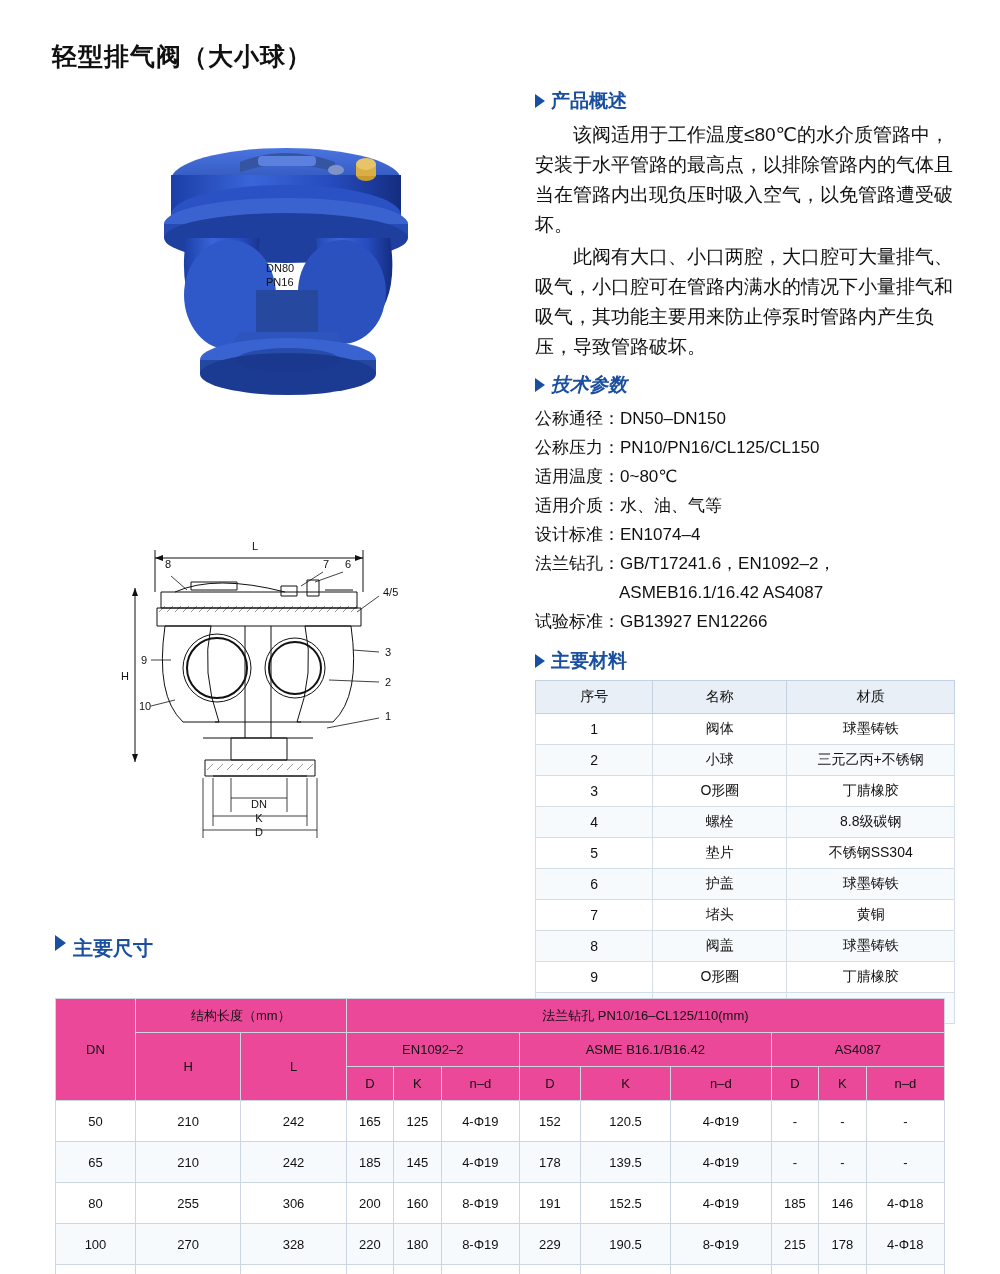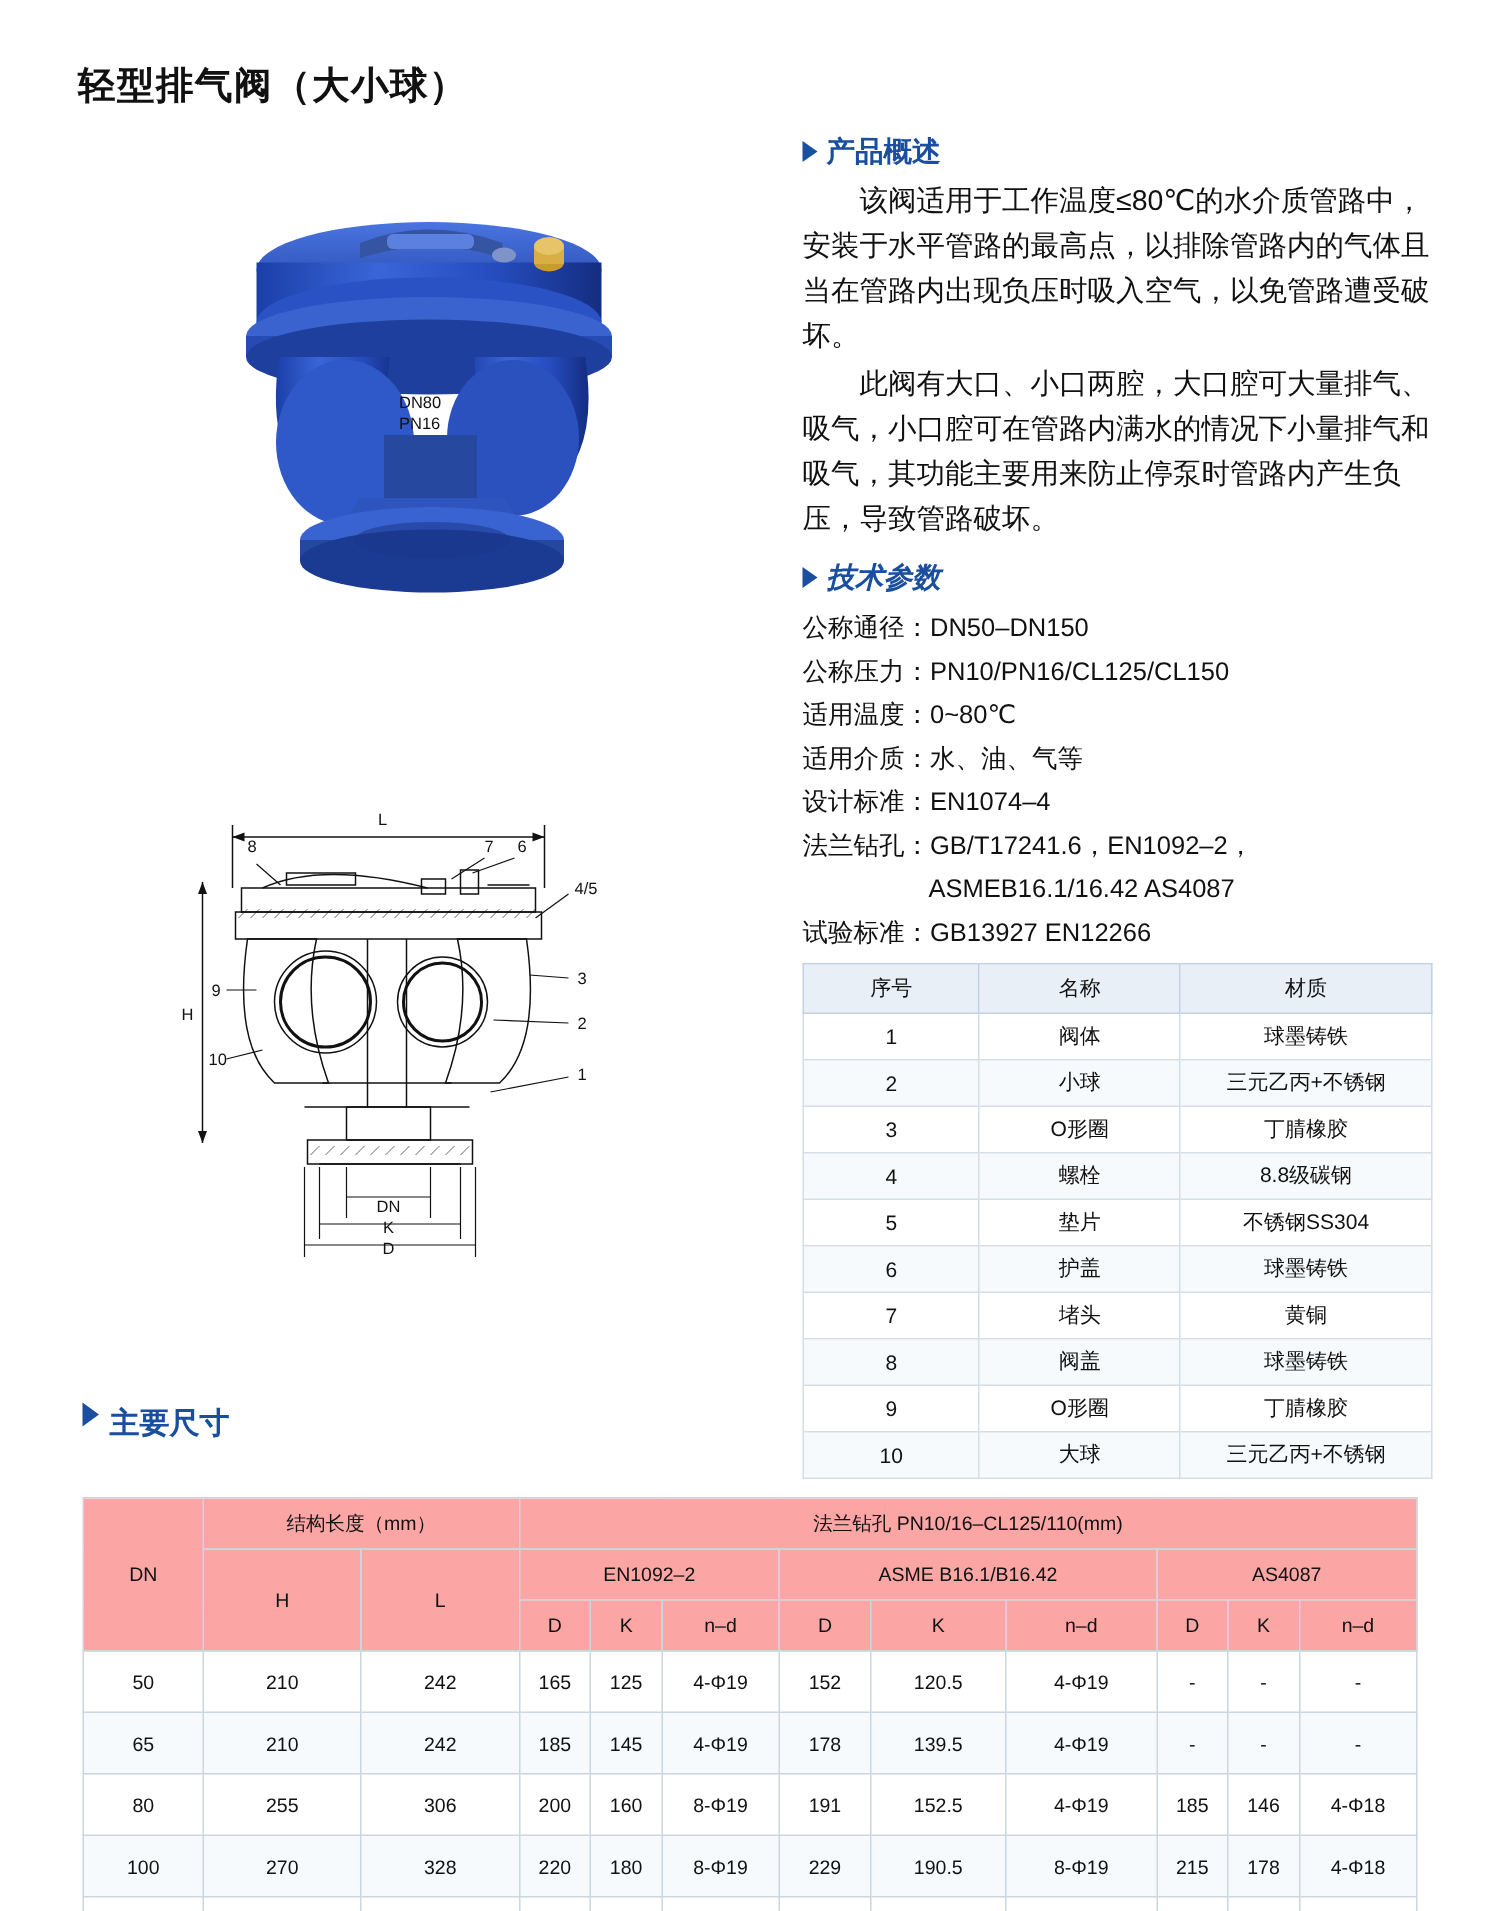--- a/index.html
+++ b/index.html
@@ -114,21 +114,21 @@
     font-size: 13px;
   }
   .dim-table th, .dim-table td {
     border: 1px solid #ccd6e0;
     text-align: center;
     color: #111;
     font-weight: normal;
     padding: 0;
     height: 34px;
   }
-  .dim-table thead th { background: #fca5a5; }
+  .dim-table thead th { background: #ec4899; }
   .dim-table tbody td { height: 41px; }
   .dim-table tbody tr:nth-child(even) td { background: #f7fafc; }
 
   
   .dw-txt { font-family: "Liberation Sans", sans-serif; font-size: 11px; fill: #111; }
 </style>
 </head>
 <body>
 
 <div class="page-title">轻型排气阀（大小球）</div>
@@ -291,20 +291,24 @@
   </div>
   <div class="spec-line">公称通径：DN50–DN150</div>
   <div class="spec-line">公称压力：PN10/PN16/CL125/CL150</div>
   <div class="spec-line">适用温度：0~80℃</div>
   <div class="spec-line">适用介质：水、油、气等</div>
   <div class="spec-line">设计标准：EN1074–4</div>
   <div class="spec-line">法兰钻孔：GB/T17241.6，EN1092–2，</div>
   <div class="spec-line indent">ASMEB16.1/16.42 AS4087</div>
   <div class="spec-line">试验标准：GB13927  EN12266</div>
 
+  <div class="sec-head" style="margin-top:12px;">
+    <span class="tri"></span>
+    <span>主要材料</span>
+  </div>
 
   <table class="mat-table">
     <thead>
       <tr>
         <th style="width:28%">序号</th>
         <th style="width:32%">名称</th>
         <th style="width:40%">材质</th>
       </tr>
     </thead>
     <tbody id="mat-body">

